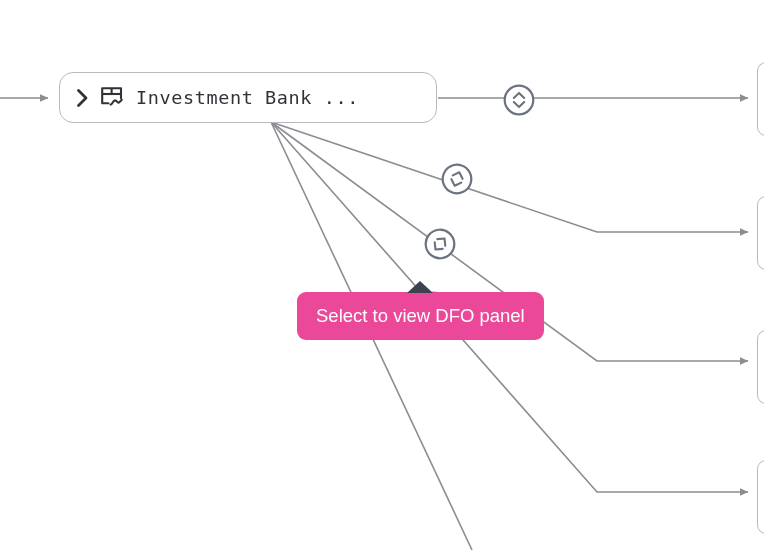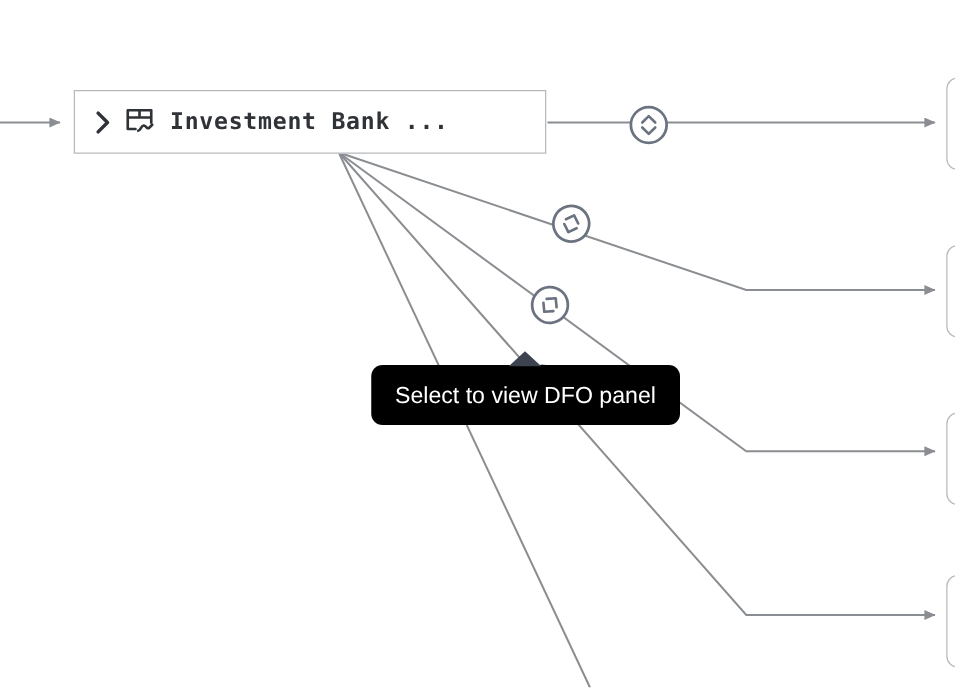--- a/index.html
+++ b/index.html
@@ -32,26 +32,25 @@
   
   .node-main {
     position: absolute;
     left: 59px;
     top: 72px;
     width: 378px;
     height: 51px;
     box-sizing: border-box;
     background: #ffffff;
     border: 1.4px solid #b6b9bd;
-    border-radius: 0;
+    border-radius: 14px;
     display: flex;
     align-items: center;
     padding-left: 16px;
     gap: 11px;
-    font-weight: bold;
   }
   .expand-chevron {
     width: 13px;
     height: 20px;
     display: block;
     flex: 0 0 auto;
   }
   .node-icon {
     width: 25px;
     height: 25px;
@@ -82,21 +81,21 @@
     width: 34px;
     height: 34px;
   }
   
   .tooltip {
     position: absolute;
     left: 297px;
     top: 292px;
     height: 48px;
     box-sizing: border-box;
-    background: #000000;
+    background: #ec4899;
     border-radius: 9px;
     display: flex;
     align-items: center;
     justify-content: center;
     padding: 0 19px;
     z-index: 40;
   }
   .tooltip-text {
     color: #ffffff;
     font-size: 18.5px;

